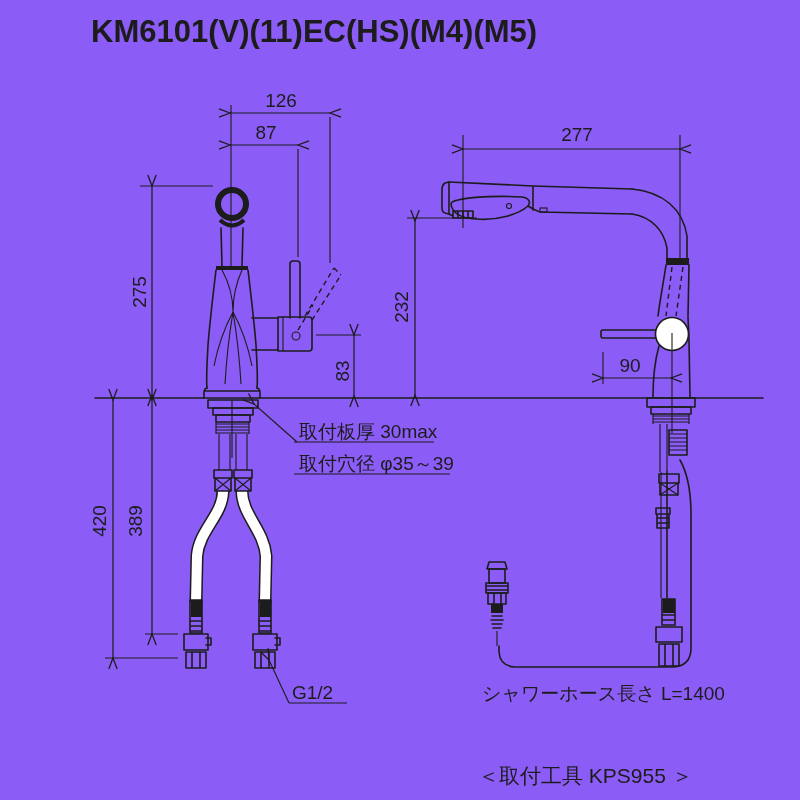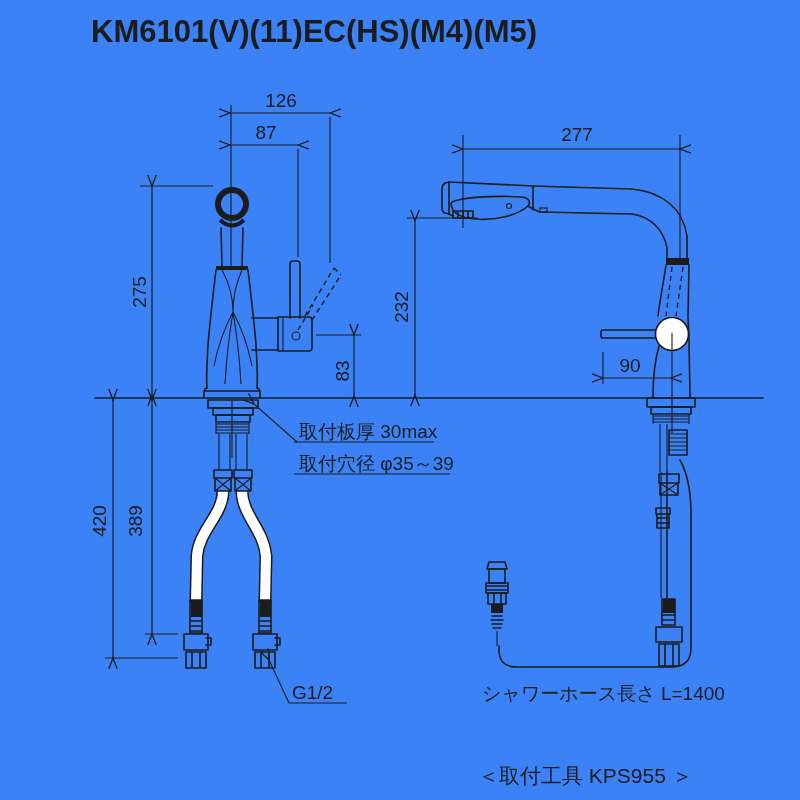--- a/index.html
+++ b/index.html
@@ -1,16 +1,16 @@
 <!DOCTYPE html>
 <html><head>
 <meta charset="utf-8">
 <style>
   html,body{margin:0;padding:0;background:#ffffff;}
-  #stage{position:relative;width:800px;height:800px;background:#3b82f6;overflow:hidden;
+  #stage{position:relative;width:800px;height:800px;background:#8b5cf6;overflow:hidden;
          font-family:"Liberation Sans","DejaVu Sans",sans-serif;}
   #title{position:absolute;left:91px;top:14px;font-size:31px;font-weight:600;
          letter-spacing:0px;color:#1c1c1c;white-space:nowrap;}
   svg{position:absolute;left:0;top:0;}
   svg text{font-family:"Liberation Sans","DejaVu Sans",sans-serif;fill:#1c1c1c;}
   .dimtxt{font-size:19px;}
   .notetxt{font-size:19px;}
   .obj{fill:none;stroke:#1c1c1c;stroke-width:1.6;stroke-linecap:round;stroke-linejoin:round;}
   .thin{fill:none;stroke:#1c1c1c;stroke-width:1.1;}
   .dim{fill:none;stroke:#1c1c1c;stroke-width:1.2;}

